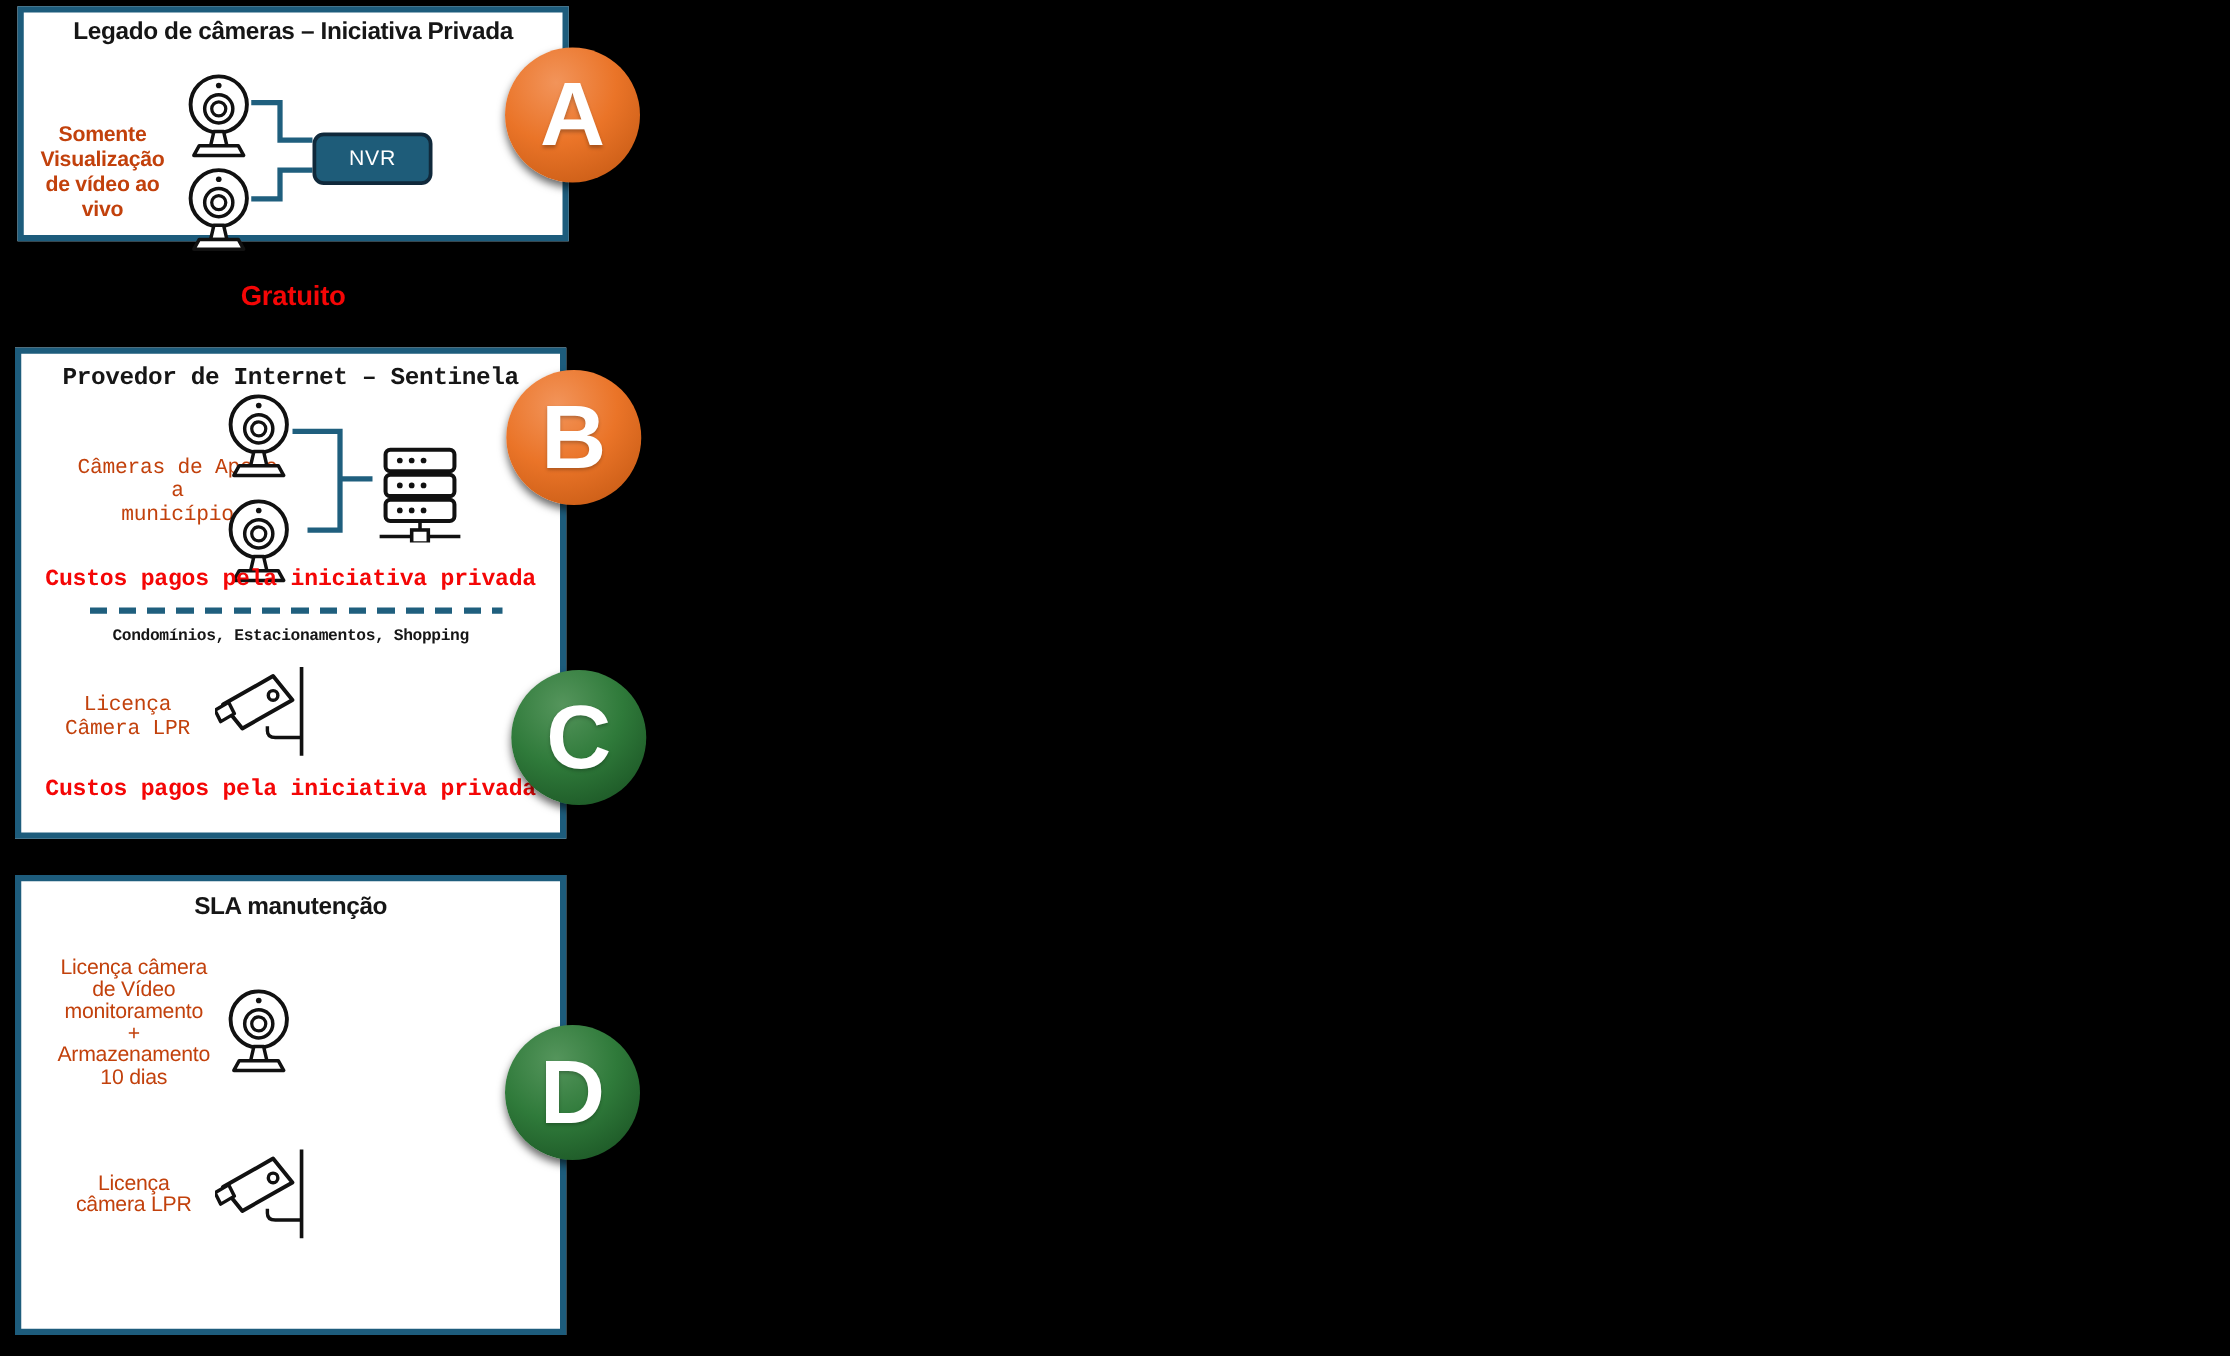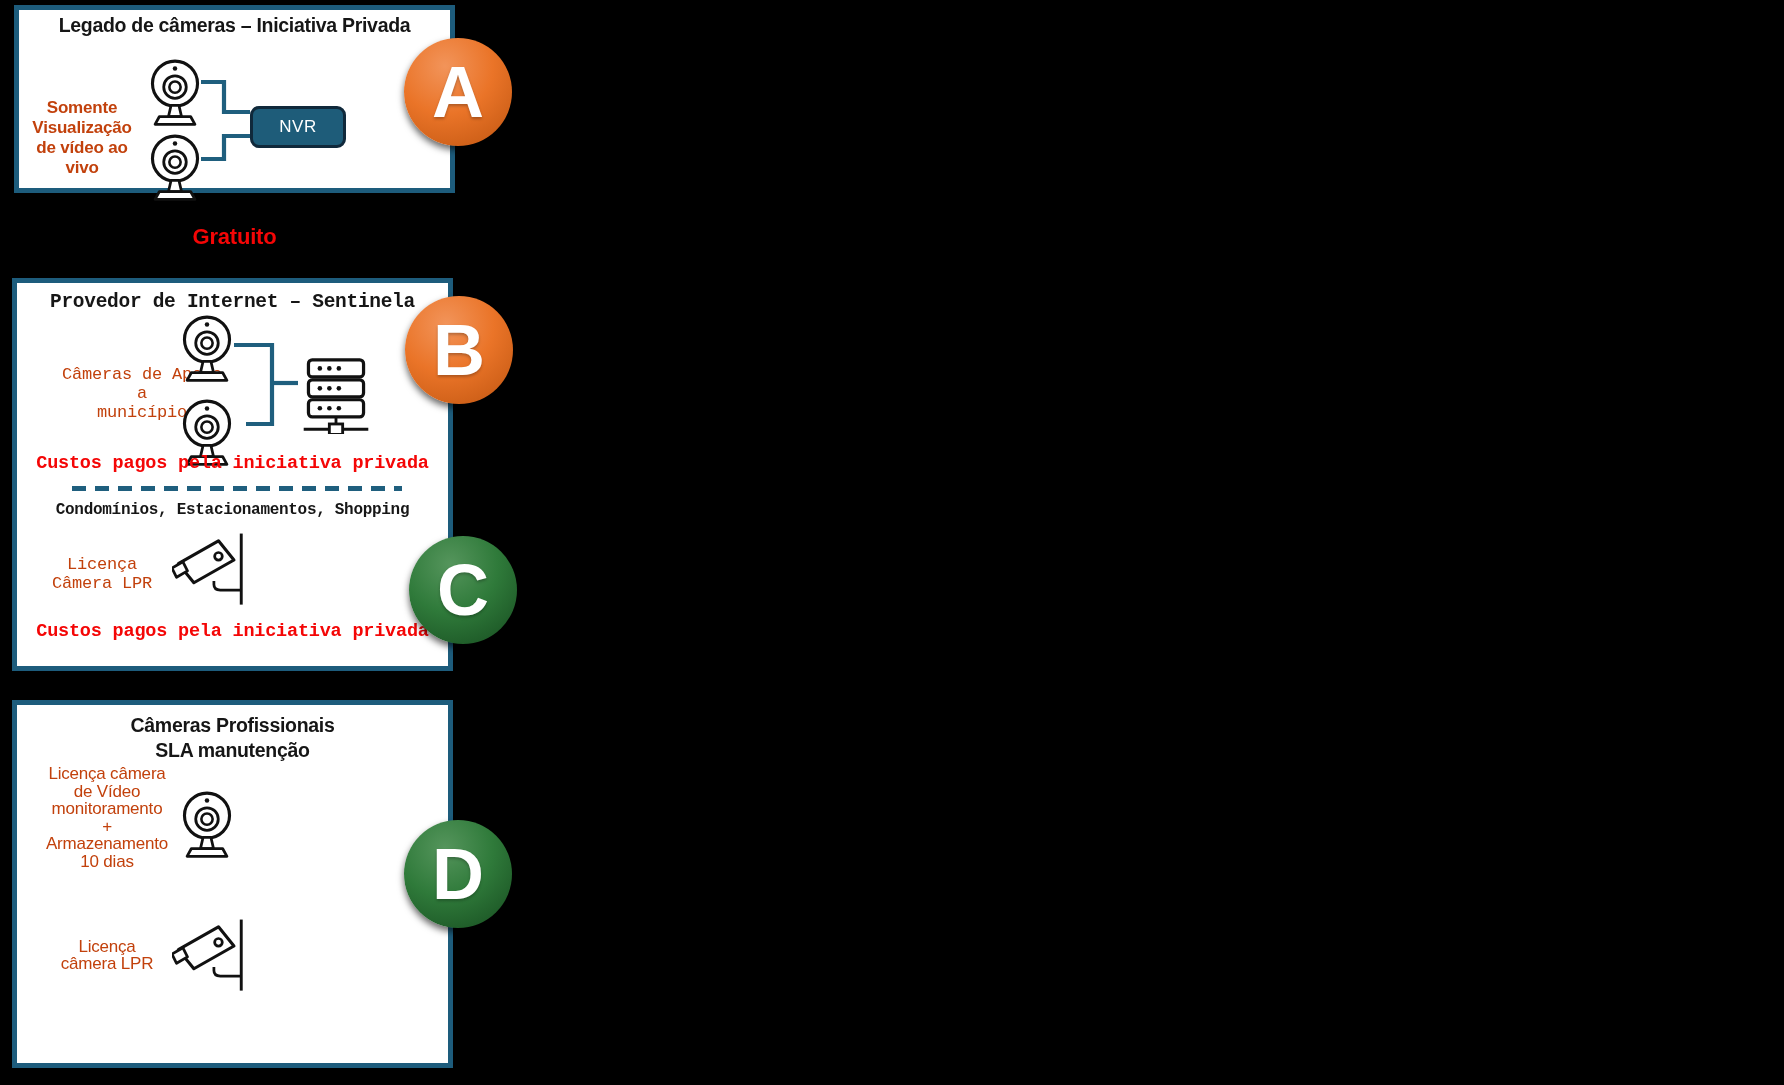--- a/index.html
+++ b/index.html
@@ -176,41 +176,40 @@
       <span class="icon" style="left:281px;top:73px;width:76px;height:78px">
         <svg viewBox="0 0 80 80">
             <use href="#server"></use>
           </svg>
       </span>
 
       <div class="red-footer" style="top:170px;font-size:18.5px">Custos pagos pela iniciativa privada</div>
 
       <div class="dashed-divider"></div>
 
-      <div class="title" style="top:218px;font-size:16px">Condomínios, Estacionamentos, Shopping</div>
+      <div class="title" style="top:218px;font-size:13px">Condomínios, Estacionamentos, Shopping</div>
 
       <div class="side-label" style="left:10px;top:272px;width:150px;">
         <div>Licença</div>
         <div>Câmera LPR</div>
       </div>
 
       <span class="icon" style="left:155px;top:250px;width:82px;height:74px">
         <svg viewBox="0 0 90 80">
             <use href="#cctv"></use>
           </svg>
       </span>
 
       <div class="red-footer" style="top:338px;font-size:18.5px">Custos pagos pela iniciativa privada</div>
     </div>
   </div>
 
   <div class="panel" id="panelD">
     <div class="inner">
       <div class="title" style="top:8px;line-height:25px;white-space:normal">
-        <div>Câmeras Profissionais</div>
         <div>SLA manutenção</div>
       </div>
 
       <div class="side-label" style="left:15px;top:60px;width:150px;line-height:17.5px">
         <div>Licença câmera</div>
         <div>de Vídeo</div>
         <div>monitoramento</div>
         <div>+</div>
         <div>Armazenamento</div>
         <div>10 dias</div>

